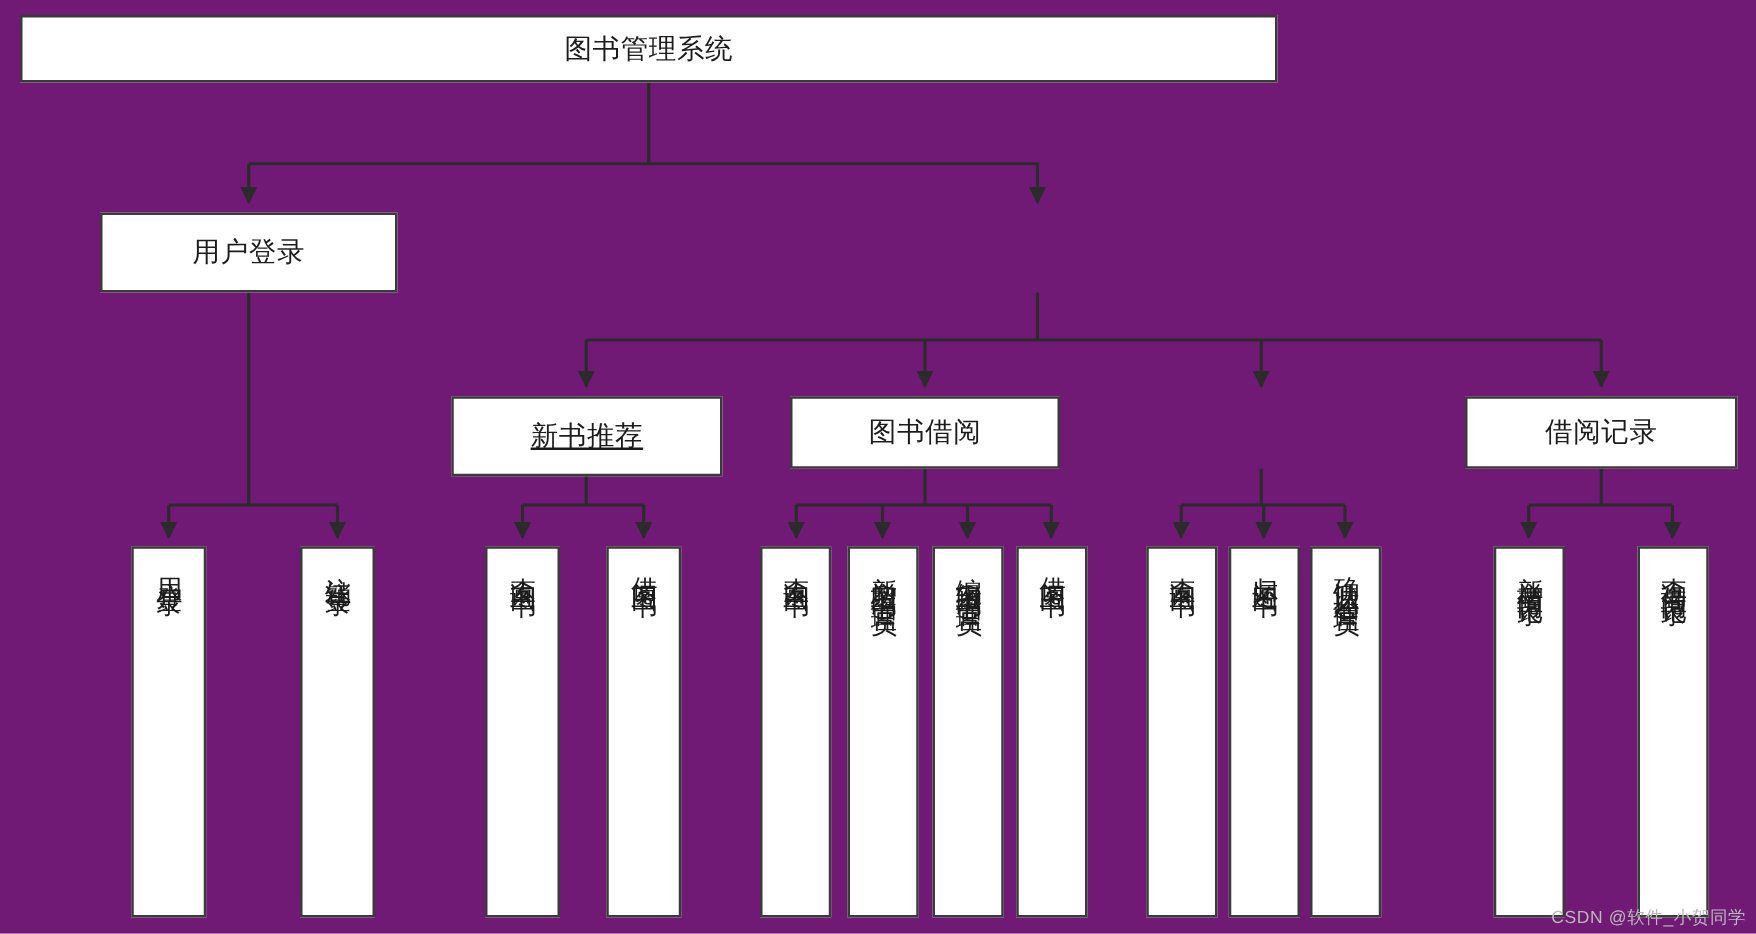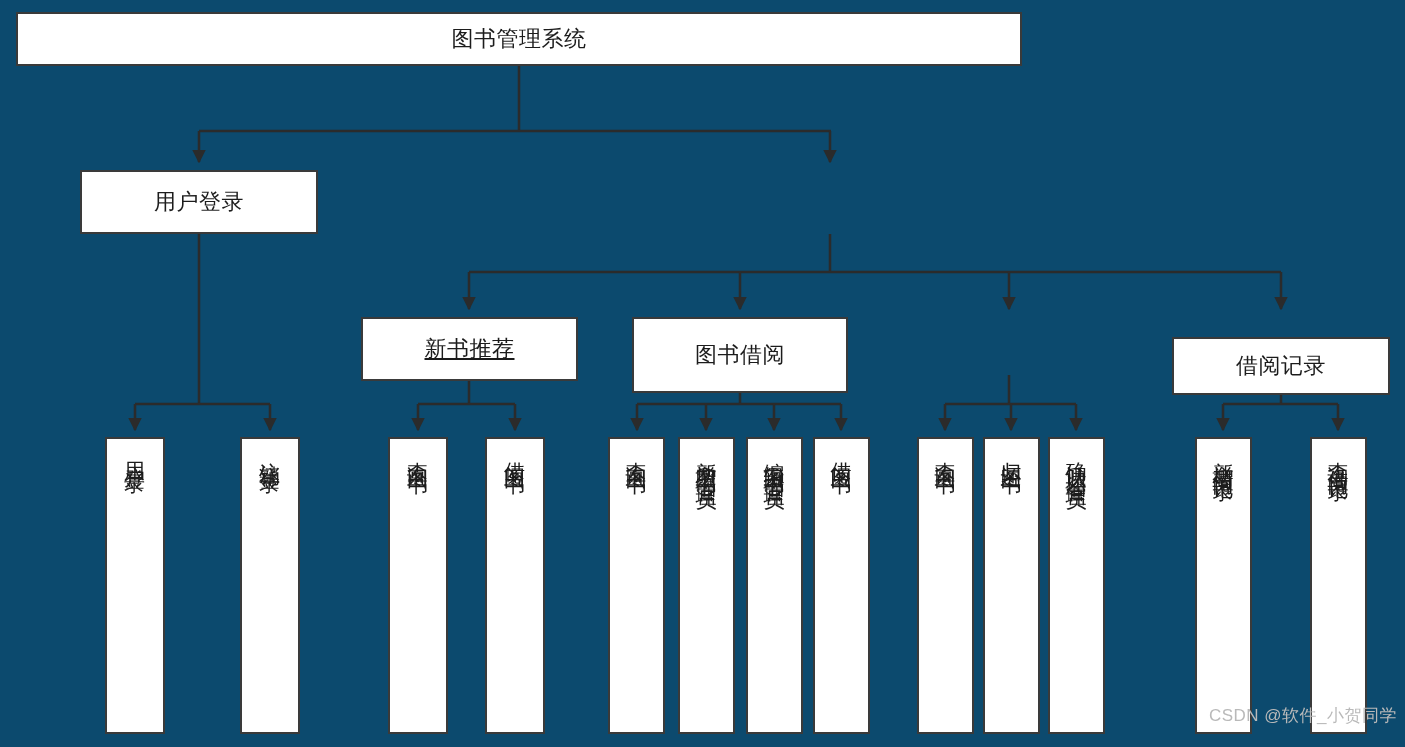--- a/index.html
+++ b/index.html
@@ -8,21 +8,21 @@
     padding: 0;
     background: #ffffff;
   }
   body {
     font-family: "Liberation Sans", "DejaVu Sans", sans-serif;
   }
   #canvas {
     position: relative;
     width: 1405px;
     height: 747px;
-    background: #0c4a6e;
+    background: #701a75;
     overflow: hidden;
   }
   svg.edges {
     position: absolute;
     left: 0;
     top: 0;
     width: 1405px;
     height: 747px;
     pointer-events: none;
   }
@@ -52,22 +52,22 @@
     writing-mode: vertical-rl;
     text-orientation: upright;
     white-space: nowrap;
     font-size: 21px;
     letter-spacing: 4px;
     line-height: 1;
   }
   .watermark {
     position: absolute;
     right: 8px;
-    bottom: 20px;
-    font-size: 17px;
+    bottom: 4px;
+    font-size: 14px;
     color: #b9b9b9;
     white-space: nowrap;
     letter-spacing: 0.5px;
   }
 </style>
 </head>
 <body>
 
 <div id="canvas">
 
@@ -125,24 +125,24 @@
     <span class="label">图书管理系统</span>
   </div>
 
   <div class="node" style="left:80px; top:170px; width:238px; height:64px;">
     <span class="label">用户登录</span>
   </div>
 
   <div class="node" style="left:361px; top:317px; width:217px; height:64px;text-decoration:underline;">
     <span class="label">新书推荐</span>
   </div>
-  <div class="node" style="left:632px; top:317px; width:216px; height:76px;">
+  <div class="node" style="left:632px; top:317px; width:216px; height:58px;">
     <span class="label">图书借阅</span>
   </div>
-  <div class="node" style="left:1172px; top:317px; width:218px; height:58px;margin-top:20px;">
+  <div class="node" style="left:1172px; top:317px; width:218px; height:58px;">
     <span class="label">借阅记录</span>
   </div>
 
   <div class="node leaf" style="left:105px; top:437px; width:60px; height:297px;">
     <span class="label">用户登录</span>
   </div>
   <div class="node leaf" style="left:240px; top:437px; width:60px; height:297px;">
     <span class="label">注销登录</span>
   </div>
 

